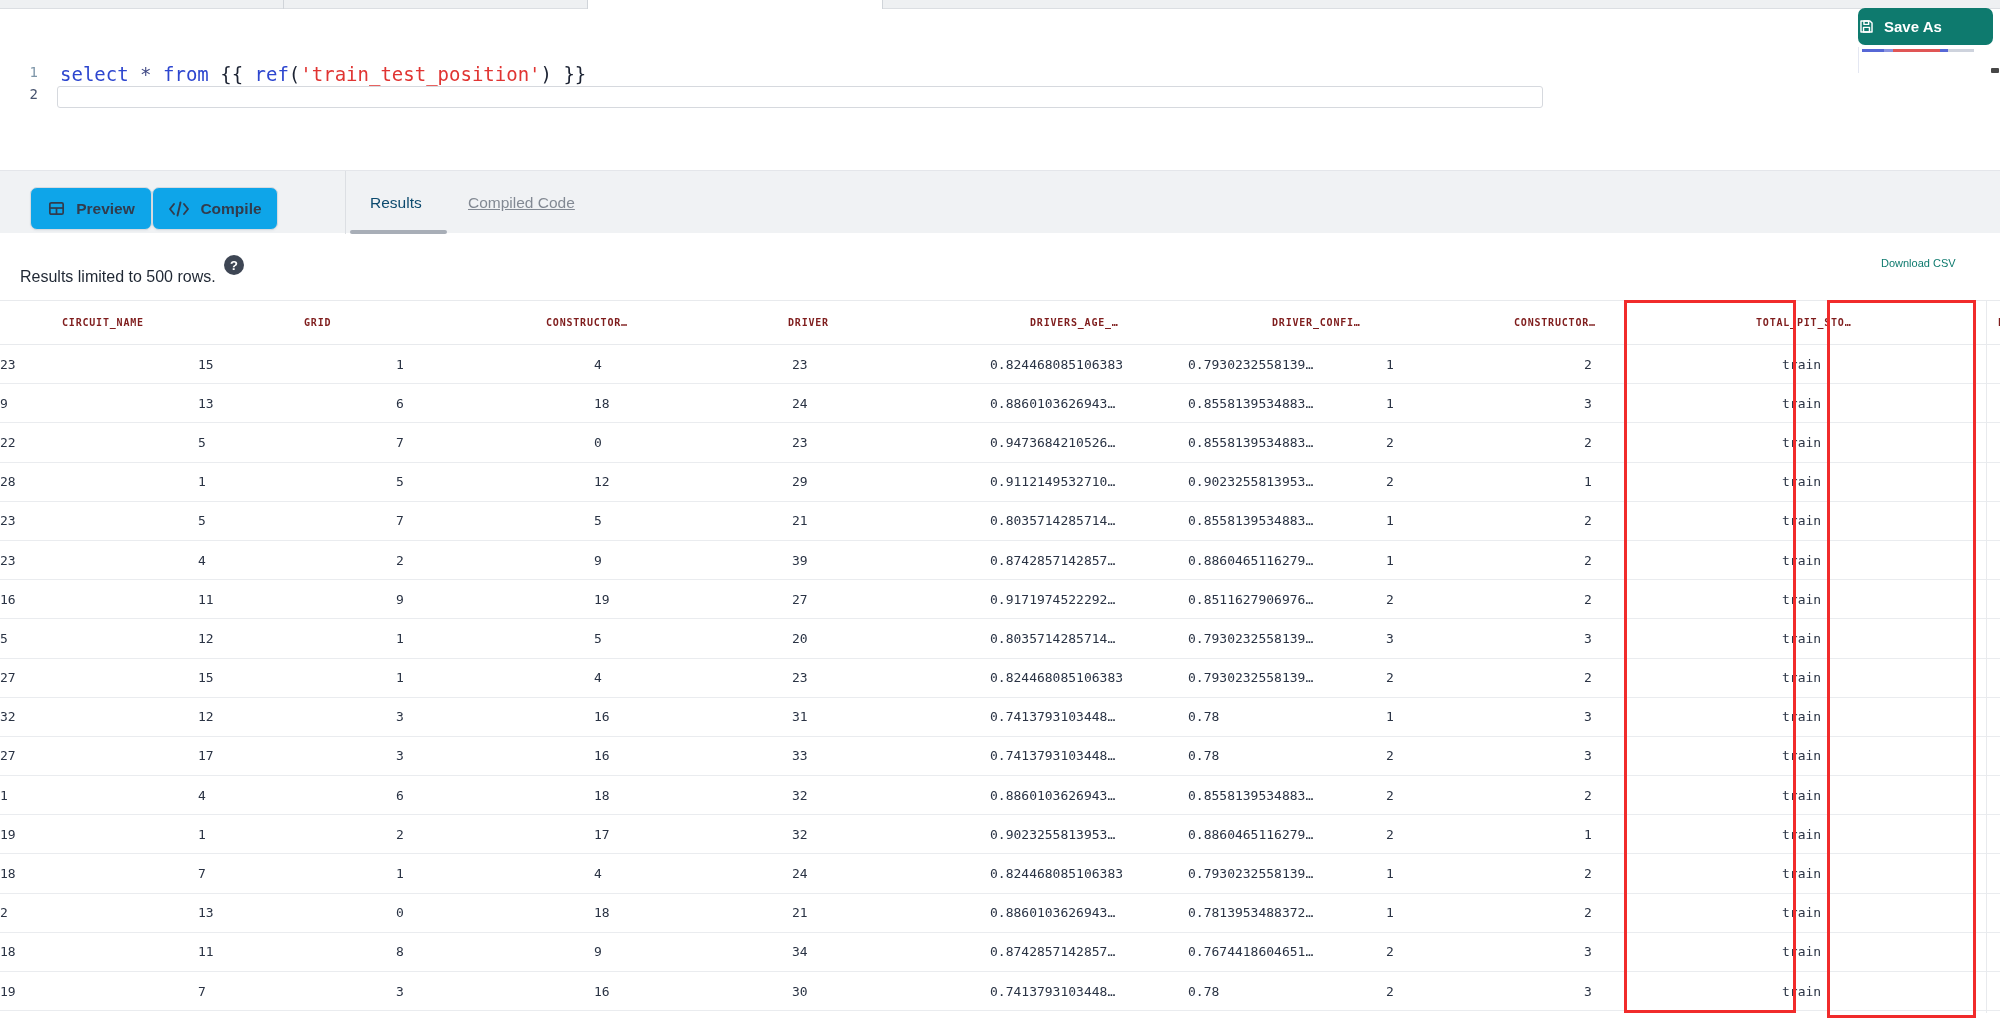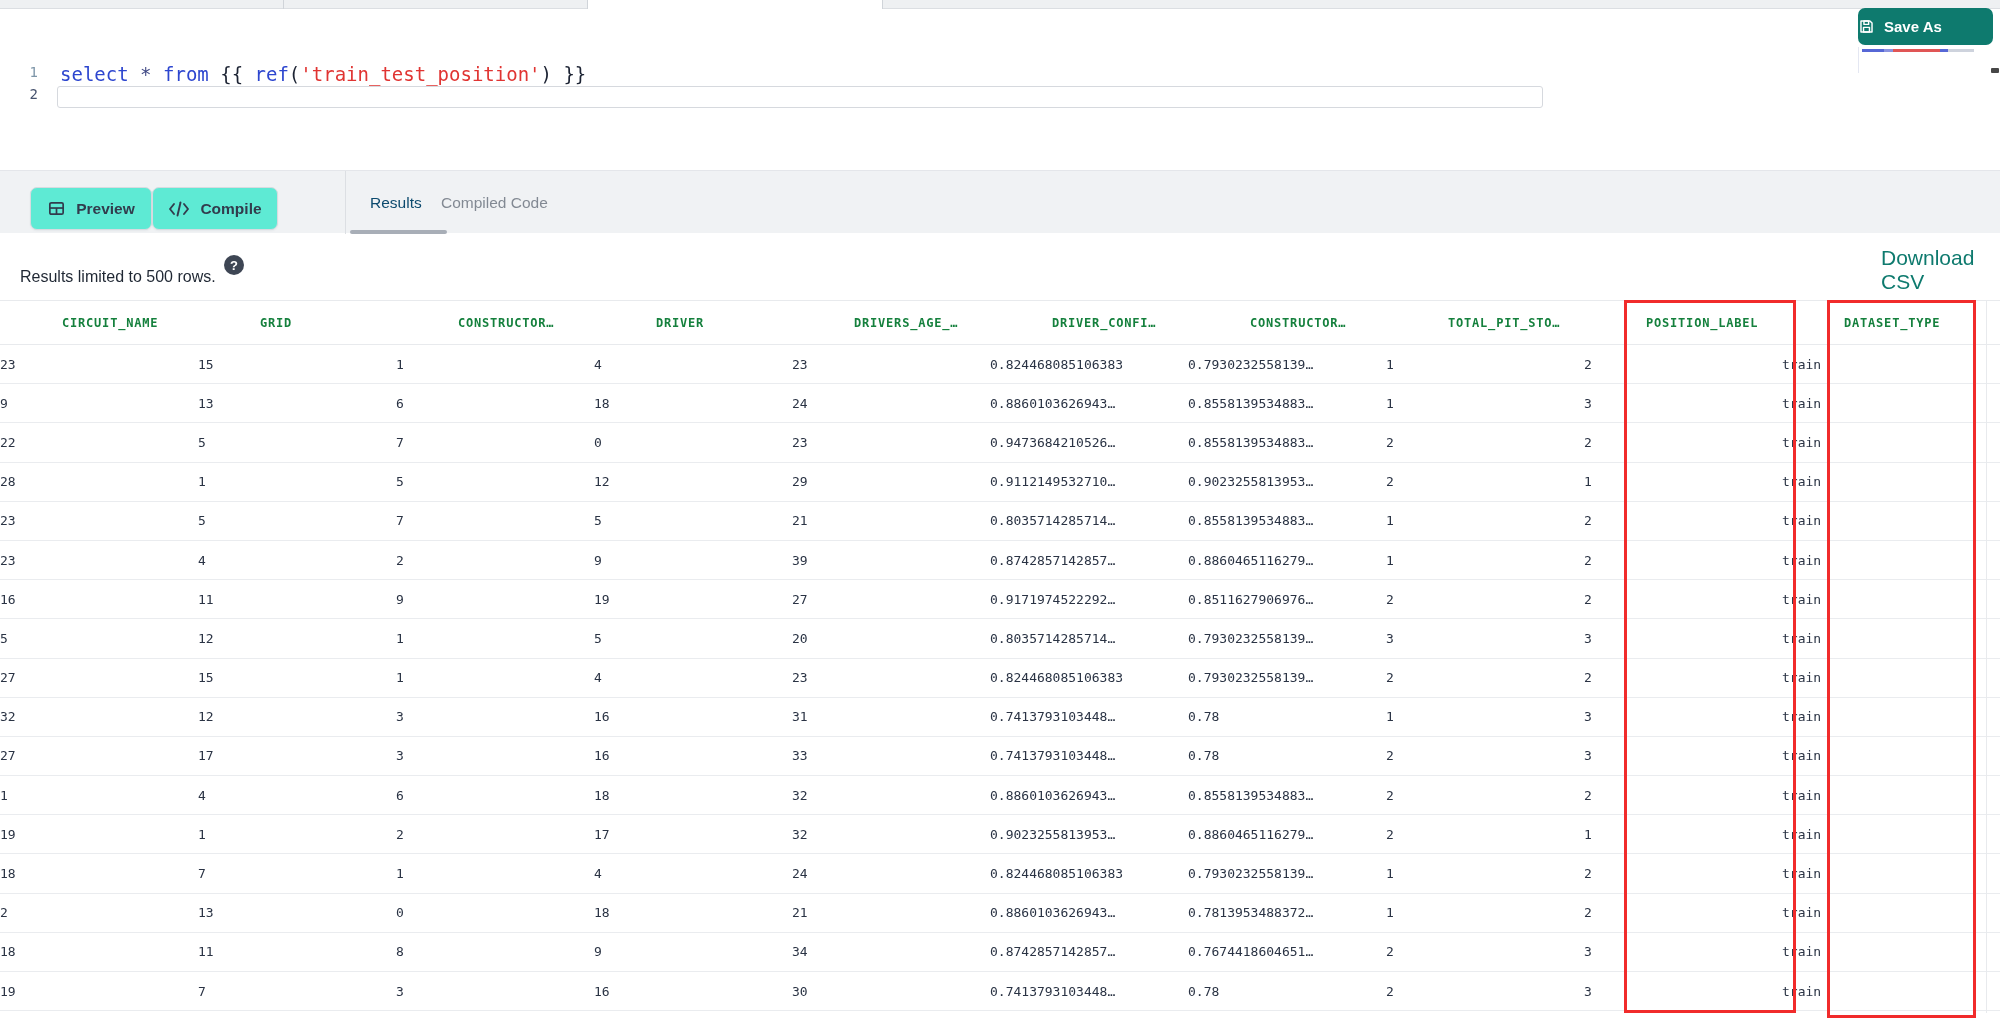--- a/index.html
+++ b/index.html
@@ -36,38 +36,38 @@
   .tok-keyword{color:#2d46cf;}
   .tok-function{color:#2d46cf;}
   .tok-operator{color:#3e4784;}
   .tok-punct{color:#1c2333;}
   .tok-string{color:#e03432;}
   .tok-plain{color:#1c2333;}
   .cursor-line-box{position:absolute;left:57px;top:76px;width:1486px;height:22px;border:1px solid #d6d9de;border-radius:3px;background:#fff;}
 
   
   .action-band{position:absolute;left:0;top:170px;width:2000px;height:63px;background:#f0f2f4;border-top:1px solid #e4e6ea;}
-  .btn{position:absolute;top:16px;height:43px;background:#5eead4;border:1px solid #d8dbe0;border-radius:7px;display:flex;align-items:center;justify-content:center;gap:10px;font-size:15.5px;font-weight:bold;color:#323c4d;box-shadow:0 1px 2px rgba(20,30,50,.05);cursor:pointer;}
+  .btn{position:absolute;top:16px;height:43px;background:#0ea5e9;border:1px solid #d8dbe0;border-radius:7px;display:flex;align-items:center;justify-content:center;gap:10px;font-size:15.5px;font-weight:bold;color:#323c4d;box-shadow:0 1px 2px rgba(20,30,50,.05);cursor:pointer;}
   .preview-btn{left:30px;width:122px;}
   .compile-btn{left:152px;width:126px;}
   .band-divider{position:absolute;left:345px;top:0;width:1px;height:63px;background:#dcdfe3;}
   .tab{position:absolute;top:0;height:63px;display:flex;align-items:center;font-size:15.5px;color:#38425299;cursor:pointer;}
   .tab.active{color:#0c4a6e;}
   .tab-results{left:370px;}
-  .tab-compiled{left:441px;}
+  .tab-compiled{left:468px;text-decoration:underline;}
   .tab-underline{position:absolute;left:350px;top:59px;width:97px;height:4px;background:#a8aeb7;border-radius:2px;}
 
   
   .results-note{position:absolute;left:20px;top:256px;font-size:16px;color:#1f2733;margin-top:12px;}
   .help-icon{position:absolute;left:224px;top:255px;width:20px;height:20px;border-radius:50%;background:#3e4654;color:#fff;font-size:13px;font-weight:bold;display:flex;align-items:center;justify-content:center;cursor:pointer;}
-  .download-csv{position:absolute;left:1881px;top:246px;font-size:21px;color:var(--teal);cursor:pointer;}
+  .download-csv{position:absolute;left:1881px;top:257px;font-size:11px;color:var(--teal);cursor:pointer;}
 
   
   .results-table{position:absolute;left:0;top:300px;width:2000px;border-top:1px solid #e8eaed;overflow:hidden;}
-  .thead{height:44px;border-bottom:1px solid #e8eaed;display:grid;grid-template-columns:repeat(10,198px);padding-left:62px;align-items:center;font-family:var(--mono);font-size:12px;font-weight:bold;letter-spacing:0.8px;color:#15803d;}
+  .thead{height:44px;border-bottom:1px solid #e8eaed;display:grid;grid-template-columns:repeat(10,198px);padding-left:62px;align-items:center;font-family:var(--mono);font-size:10px;font-weight:bold;letter-spacing:0.8px;color:#7f1d1d;gap:44px;}
   .trow{height:39.2px;border-bottom:1px solid #eaecef;display:grid;grid-template-columns:repeat(10,198px);align-items:center;font-family:var(--mono);font-size:13px;color:#2a3344;}
   .table-right-edge{position:absolute;left:1986px;top:300px;width:1px;height:713px;background:#e8eaed;}
 
   
   .annotation-box{position:absolute;border:3px solid var(--red);}
   .box-position-label{left:1624px;top:300px;width:172px;height:713px;}
   .box-dataset-type{left:1827px;top:300px;width:149px;height:718px;}
 
   svg{display:block;}
 </style>

